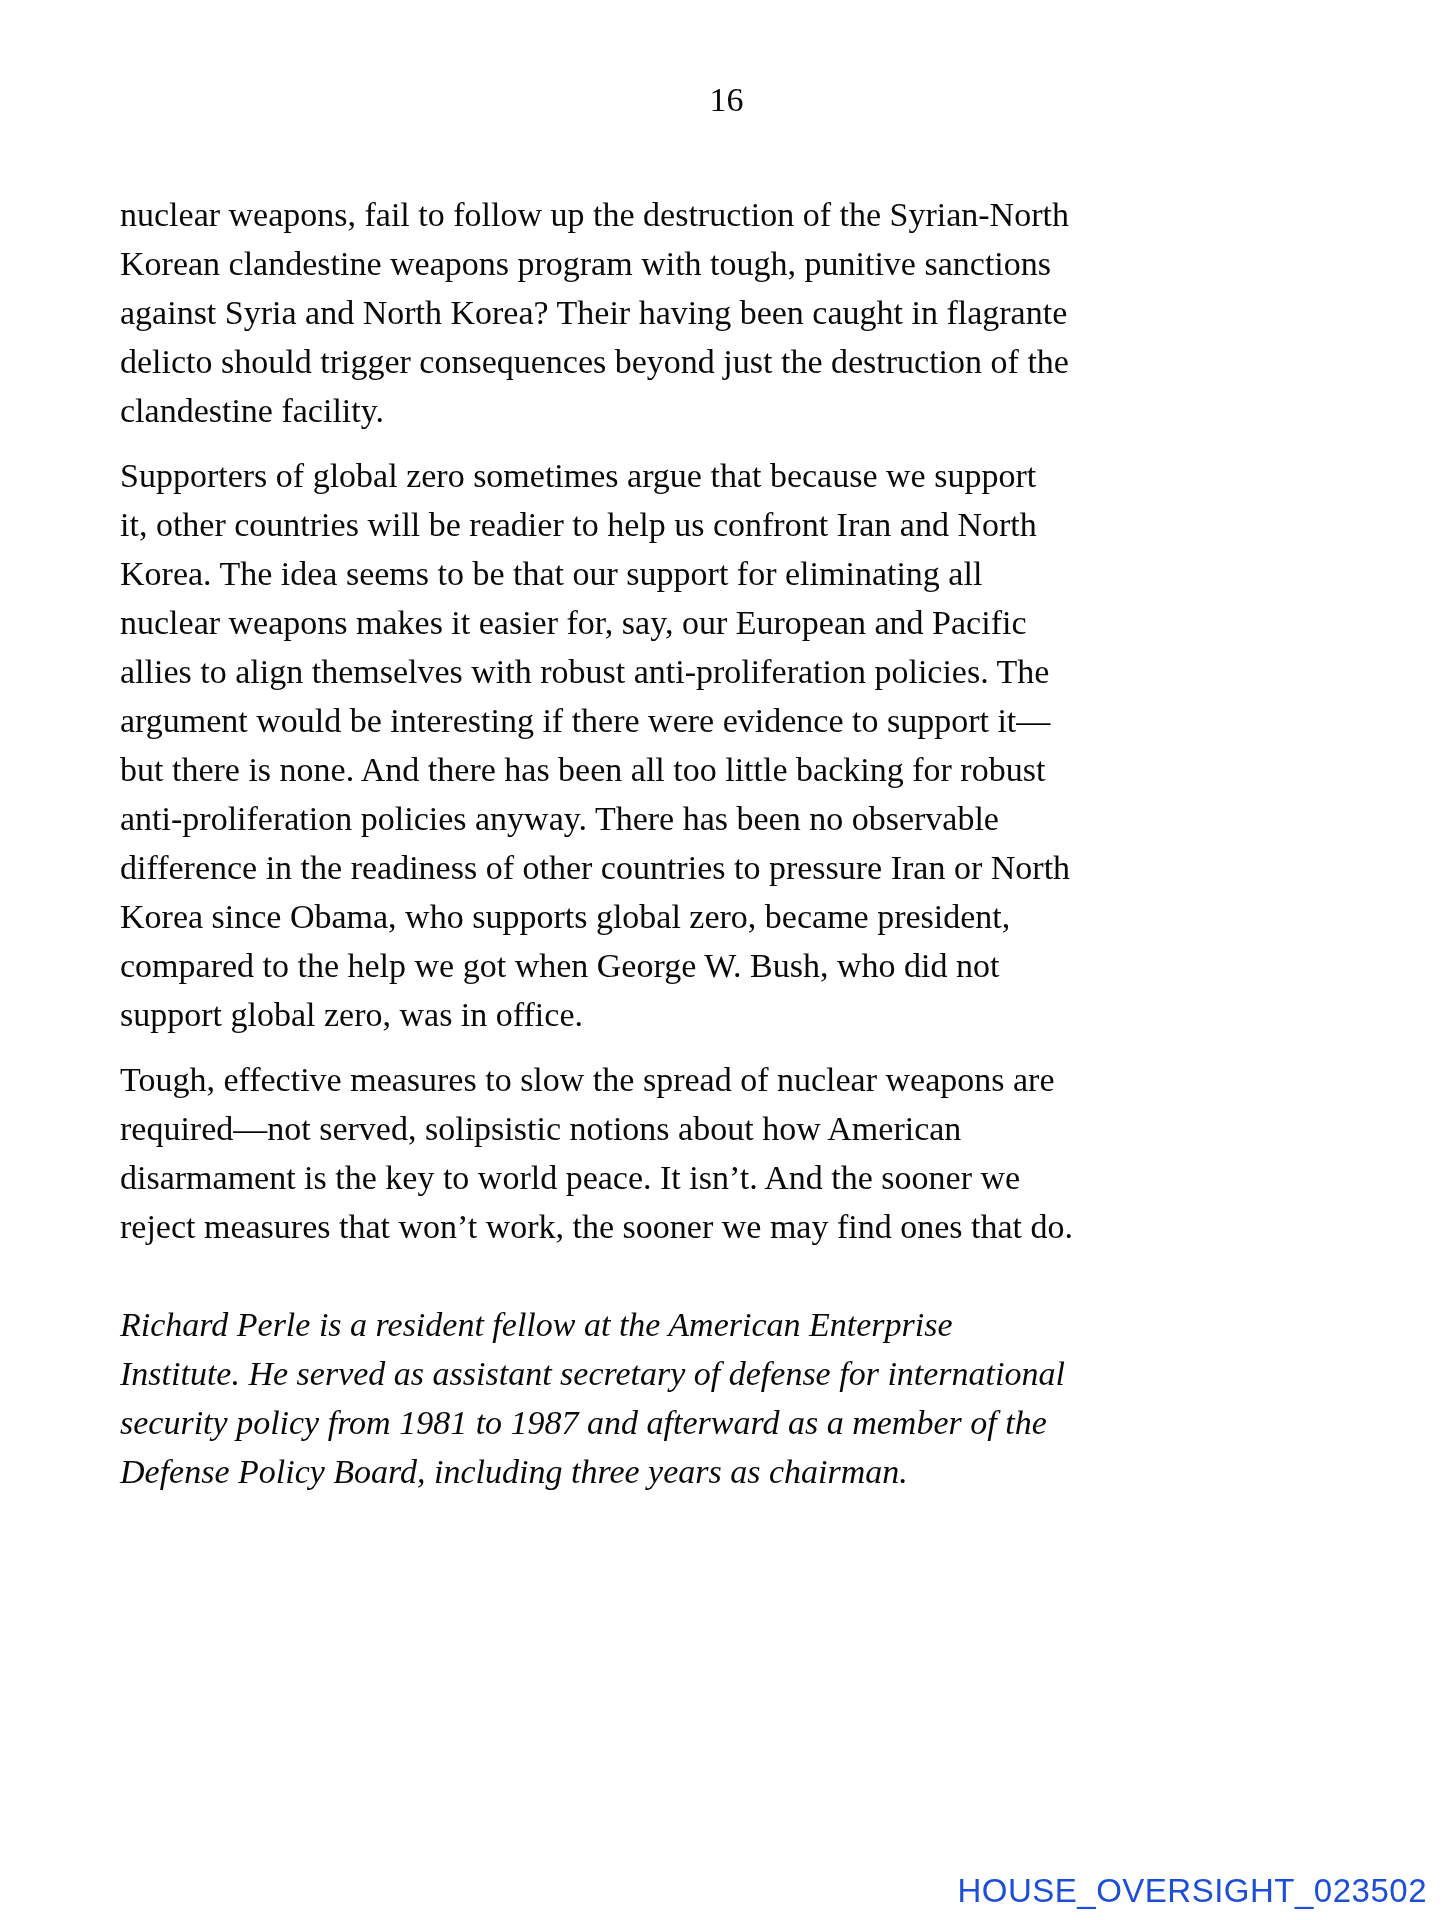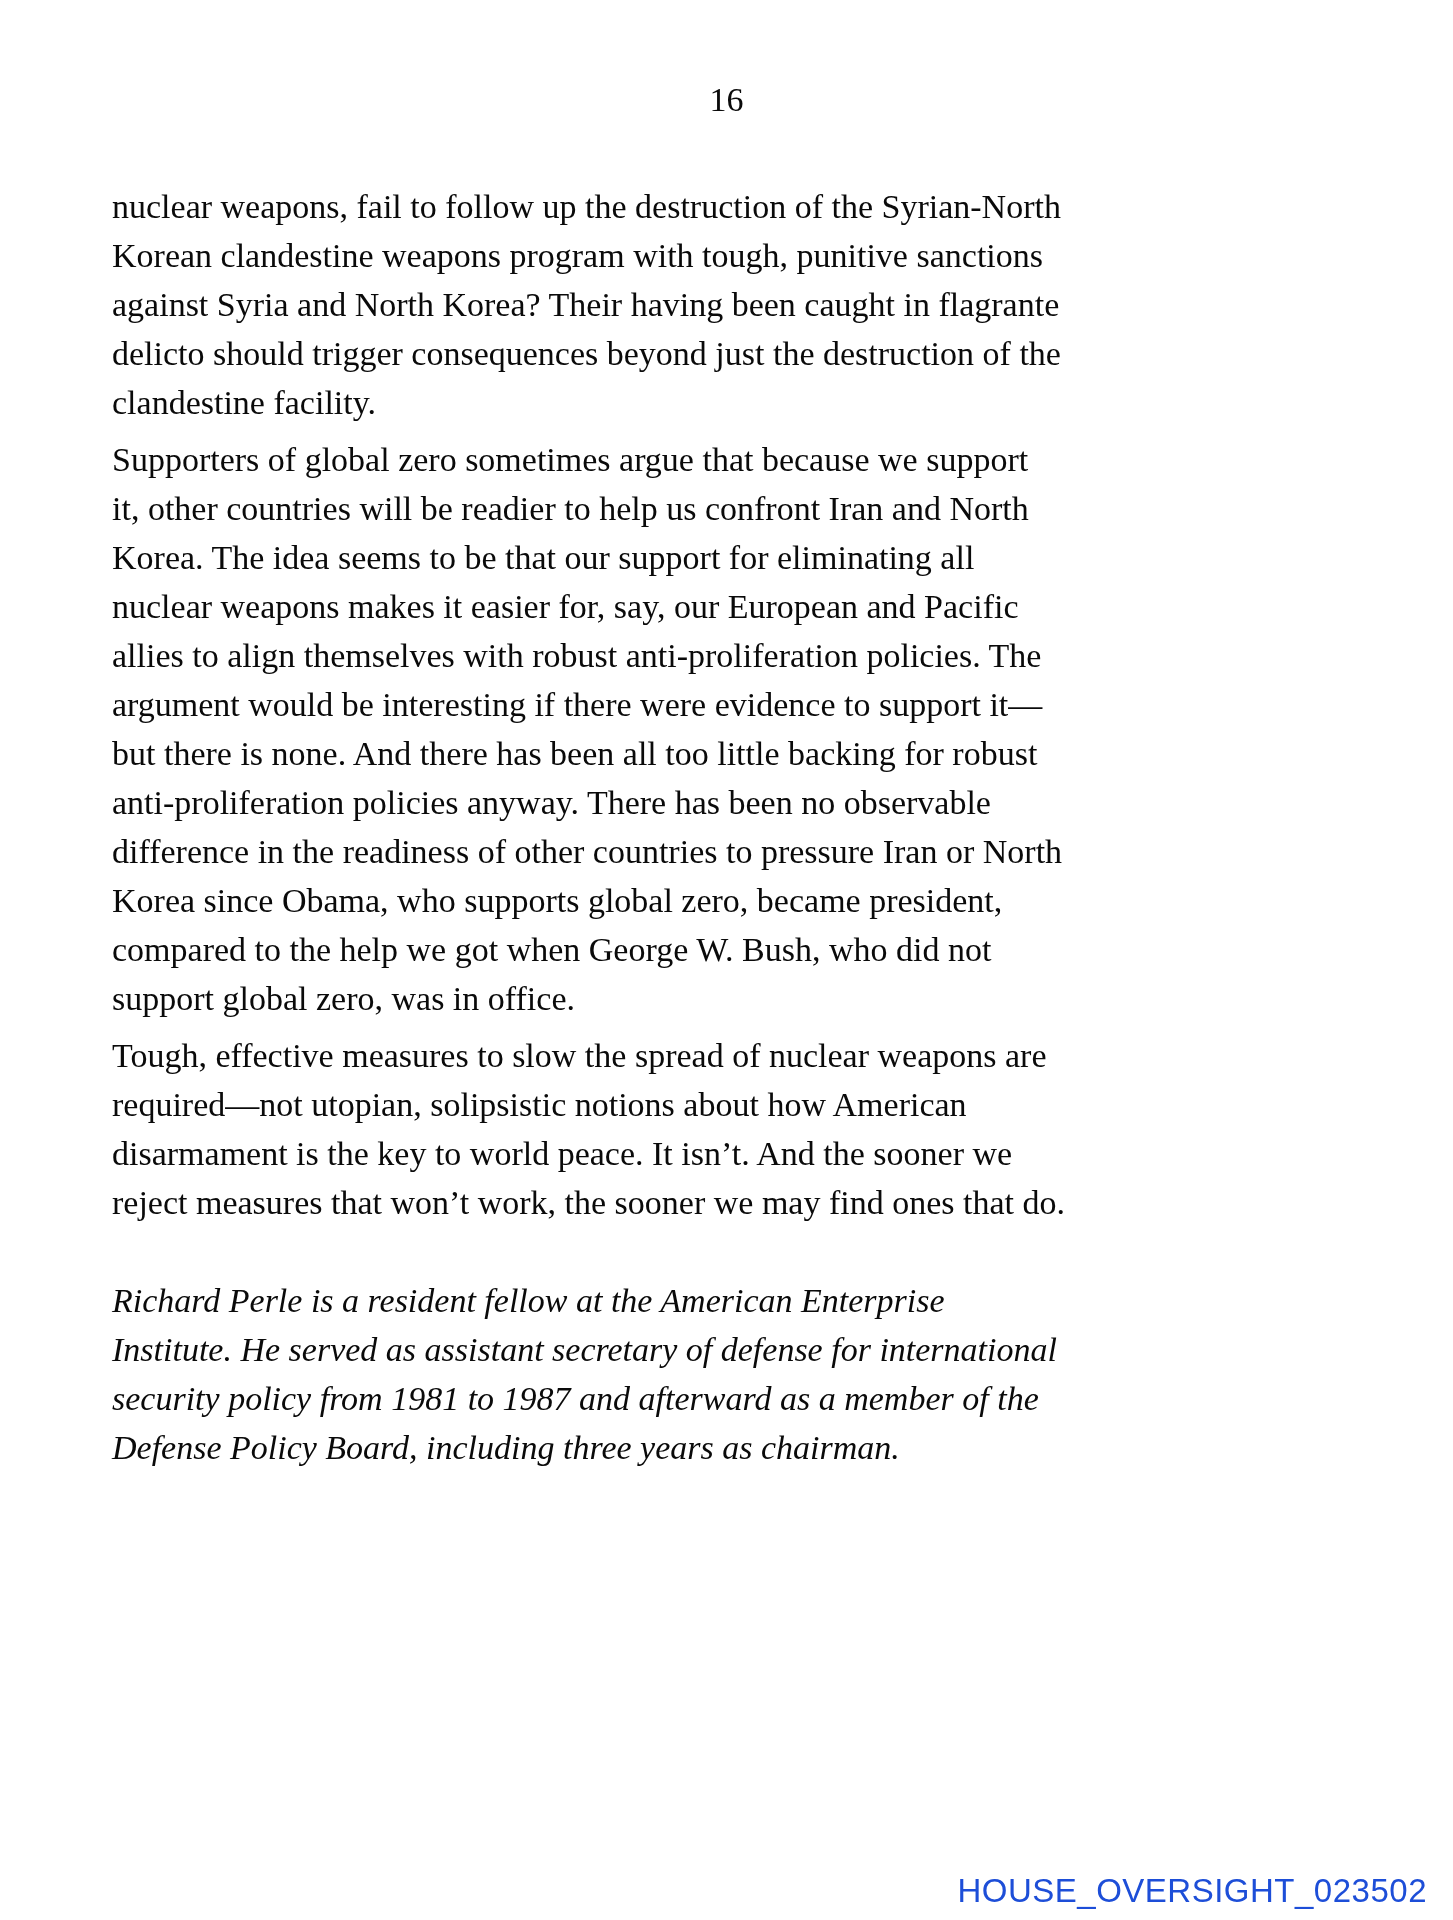--- a/index.html
+++ b/index.html
@@ -25,21 +25,21 @@
     font-size: 34px;
     line-height: 49px;
   }
   .text-column {
     position: absolute;
     left: 104px;
     top: 174px;
     width: 1075px;
   }
   .para {
-    margin: 8px;
+    margin: 16px;
     font-size: 34px;
     line-height: 49px;
     white-space: pre-line;
   }
   .bio {
     font-style: italic;
     margin-top: 49px;
   }
   .footnote {
     font-size: 28px;
@@ -79,21 +79,21 @@
 allies to align themselves with robust anti-proliferation policies. The
 argument would be interesting if there were evidence to support it—
 but there is none. And there has been all too little backing for robust
 anti-proliferation policies anyway. There has been no observable
 difference in the readiness of other countries to pressure Iran or North
 Korea since Obama, who supports global zero, became president,
 compared to the help we got when George W. Bush, who did not
 support global zero, was in office.</p>
 
     <p class="para">Tough, effective measures to slow the spread of nuclear weapons are
-required—not utopian, solipsistic notions about how American
+required—not served, solipsistic notions about how American
 disarmament is the key to world peace. It isn’t. And the sooner we
 reject measures that won’t work, the sooner we may find ones that do.</p>
 
     <p class="para bio">Richard Perle is a resident fellow at the American Enterprise
 Institute. He served as assistant secretary of defense for international
 security policy from 1981 to 1987 and afterward as a member of the
 Defense Policy Board, including three years as chairman.</p>
 
 
   </div>

